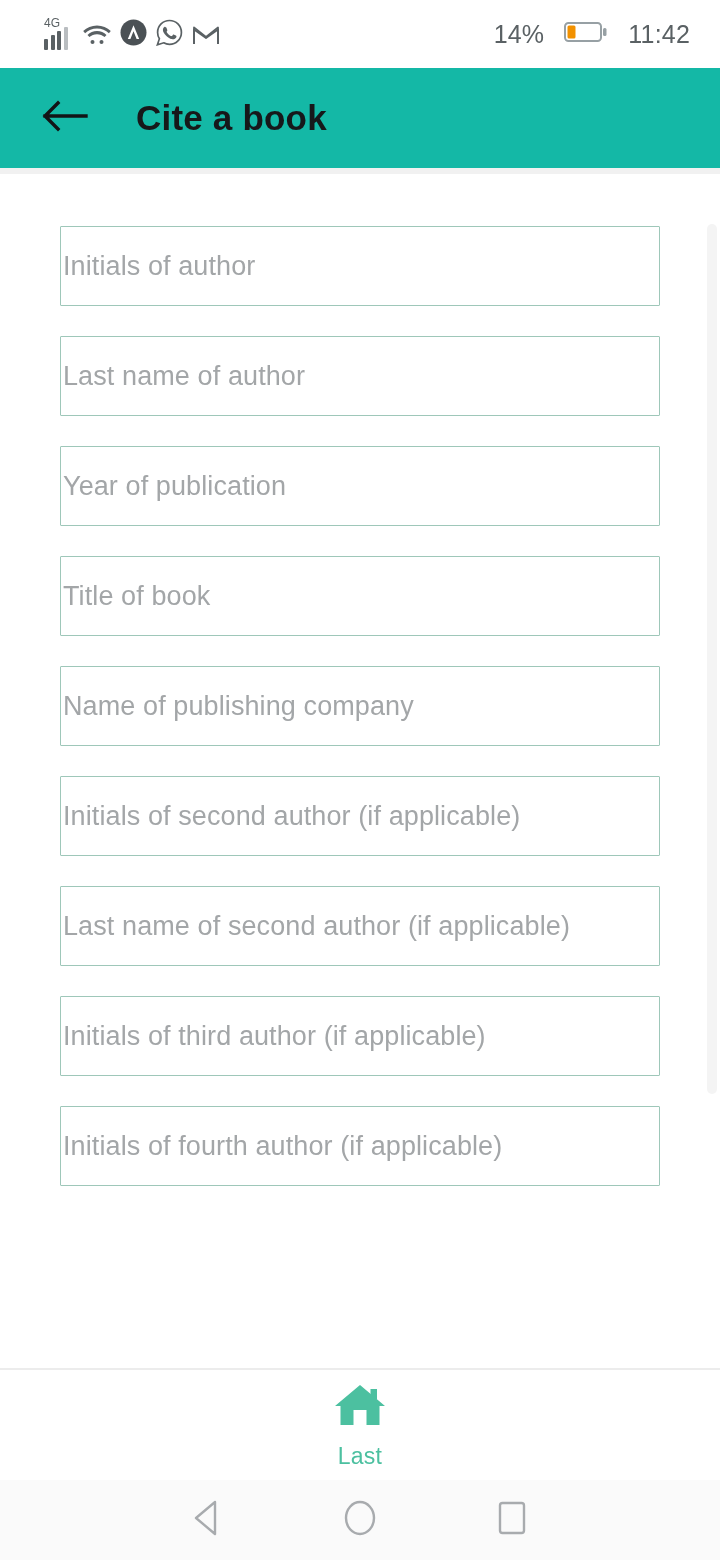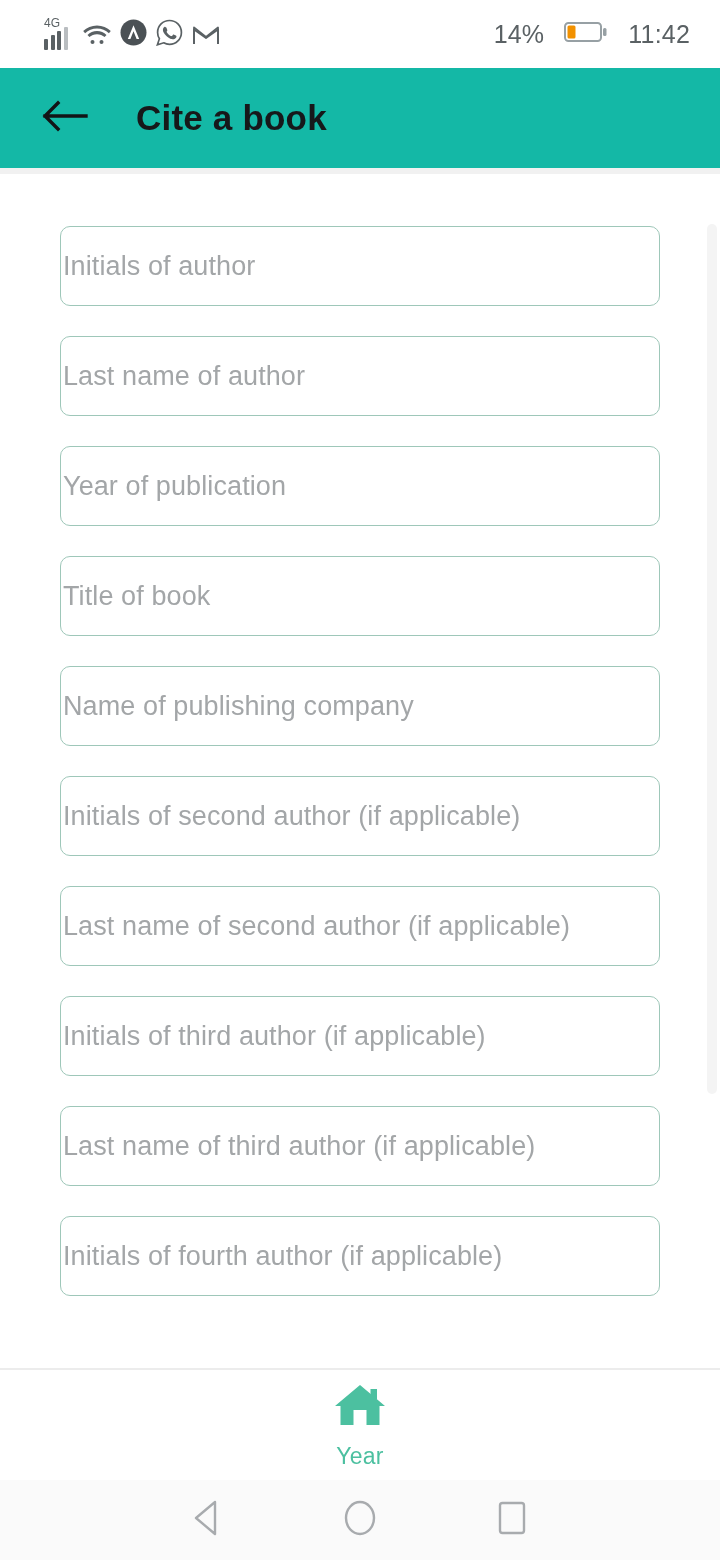--- a/index.html
+++ b/index.html
@@ -42,21 +42,21 @@
   .divider { flex:0 0 6px; height:6px; background:#f1f1f1; }
 
   
   .content {
     flex:1 1 auto; position:relative;
     background:#ffffff; padding:52px 0 0 0;
     overflow:hidden;
   }
   .fields { padding:0 60px 0 60px; display:flex; flex-direction:column; gap:30px; }
   .field {
-    height:80px; border:1.5px solid #9ec7b9; border-radius:10px;
+    height:80px; border:1.5px solid #9ec7b9; border-radius:1px;
     background:#ffffff; display:flex; align-items:center;
     padding-left:2px;
   }
   .field .ph {
     font-size:27px; color:#a3a6a8; letter-spacing:0.1px; white-space:nowrap;
   }
   .scroll-thumb {
     position:absolute; right:3px; top:50px; width:10px; height:870px;
     background:#f4f4f4; border-radius:5px;
   }
@@ -167,38 +167,35 @@
       <div class="field">
         <span class="ph">Initials of second author (if applicable)</span>
       </div>
       <div class="field">
         <span class="ph">Last name of second author (if applicable)</span>
       </div>
       <div class="field">
         <span class="ph">Initials of third author (if applicable)</span>
       </div>
       <div class="field">
-        <span class="ph">Last name of third author (if applicable)</span>
-      </div>
-      <div class="field">
         <span class="ph">Initials of fourth author (if applicable)</span>
       </div>
     </div>
     <div class="scroll-thumb"></div>
   </div>
 
   <div class="bottomnav">
     <div class="nav-item active">
       <span>
         <svg width="56" height="48" viewBox="0 0 56 48">
           <path d="M28 4 L53 25 L47.5 25 L47.5 44 L34.5 44 L34.5 29 L21.5 29 L21.5 44 L8.5 44 L8.5 25 L3 25 Z" fill="#4cc0a0"></path>
           <rect x="38.5" y="8" width="6.5" height="10" fill="#4cc0a0"></rect>
         </svg>
       </span>
-      <span class="nav-label">Year</span>
+      <span class="nav-label">Last</span>
     </div>
   </div>
 
   <div class="androidnav">
     <div>
       <span>
         <svg width="34" height="36" viewBox="0 0 34 36">
           <path d="M24 2 L5 18 L24 34 Z" fill="none" stroke="#a8abae" stroke-width="2.4" stroke-linejoin="round"></path>
         </svg>
       </span>

